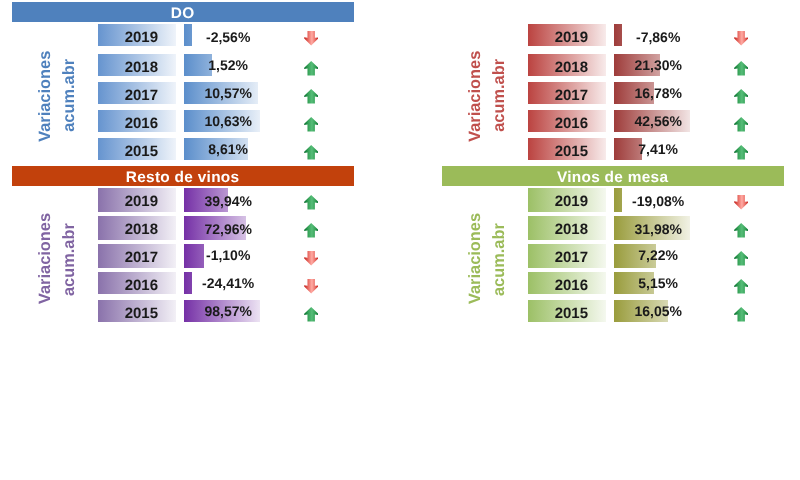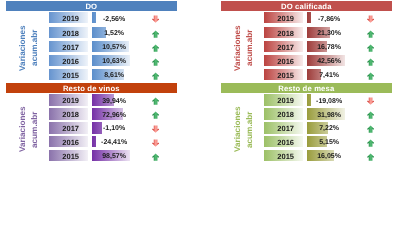--- a/index.html
+++ b/index.html
@@ -111,23 +111,20 @@
             <stop offset="55%" stop-color="#57bd79"></stop>
             <stop offset="80%" stop-color="#35a257"></stop>
             <stop offset="100%" stop-color="#056b2c"></stop>
           </linearGradient>
         </defs>
         <path d="M35 1 L69 34 L69 40 L53 38 L53 71 L17 71 L17 38 L1 40 L1 34 Z" fill="url(#ag4)"></path>
       </svg>
     </div>
     <div class="rot" style="left:18.4px;top:13.499999999999998px;height:67.89999999999999px;width:9px;color:#4f81bd;"><span>Variaciones</span></div>
     <div class="rot" style="left:30.1px;top:13.899999999999999px;height:67.89999999999999px;width:9px;color:#4f81bd;"><span>acum.abr</span></div>
-    <div class="hdr" style="left:220.8px;top:1.1px;width:171px;height:9.6px;background:#c0504d">
-      <span>DO calificada</span>
-    </div>
     <div class="yr" style="left:264.40000000000003px;top:12.299999999999999px;width:38.6px;padding-left:4px;box-sizing:border-box;height:11.1px;line-height:13.7px;background:linear-gradient(to right, #bb4340 0%, #ffffff 112%)"><span>2019</span></div>
     <div class="valcell" style="left:306.5px;top:12.299999999999999px;width:39.5px;height:11.1px;">
       <div class="bar" style="width:4.6px;background-image:linear-gradient(to right, #9e3c3a 0%, #ffffff 100%);background-size:44px 100%;background-repeat:no-repeat;"></div>
       <div class="val" style="line-height:11.1px;width:44px;left:0.6px;top:1.3px;"><span>-7,86%</span></div>
     </div>
     <div style="position:absolute;left:367px;top:15.299999999999999px;">
       <svg width="7.2" height="8.2" viewBox="0 0 70 72">
         <defs>
           <linearGradient id="ag5" x1="0" y1="0" x2="1" y2="0">
             <stop offset="0%" stop-color="#c01c17"></stop>
@@ -312,21 +309,21 @@
             <stop offset="80%" stop-color="#35a257"></stop>
             <stop offset="100%" stop-color="#056b2c"></stop>
           </linearGradient>
         </defs>
         <path d="M35 1 L69 34 L69 40 L53 38 L53 71 L17 71 L17 38 L1 40 L1 34 Z" fill="url(#ag14)"></path>
       </svg>
     </div>
     <div class="rot" style="left:18.4px;top:95.60000000000001px;height:67px;width:9px;color:#8064a2;"><span>Variaciones</span></div>
     <div class="rot" style="left:30.1px;top:96px;height:67px;width:9px;color:#8064a2;"><span>acum.abr</span></div>
     <div class="hdr" style="left:220.8px;top:83px;width:171px;height:9.6px;background:#9bbb59">
-      <span>Resto de mesa</span>
+      <span>Vinos de mesa</span>
     </div>
     <div class="yr" style="left:264.40000000000003px;top:94.4px;width:38.6px;padding-left:4px;box-sizing:border-box;height:11.4px;line-height:14px;background:linear-gradient(to right, #9cc066 0%, #ffffff 112%)"><span>2019</span></div>
     <div class="valcell" style="left:306.5px;top:94.4px;width:39.5px;height:11.4px;">
       <div class="bar" style="width:4.6px;background-image:linear-gradient(to right, #999c3c 0%, #ffffff 100%);background-size:44px 100%;background-repeat:no-repeat;"></div>
       <div class="val" style="line-height:11.4px;width:44px;left:0.6px;top:1.3px;"><span>-19,08%</span></div>
     </div>
     <div style="position:absolute;left:367px;top:97.4px;">
       <svg width="7.2" height="8.2" viewBox="0 0 70 72">
         <defs>
           <linearGradient id="ag15" x1="0" y1="0" x2="1" y2="0">

